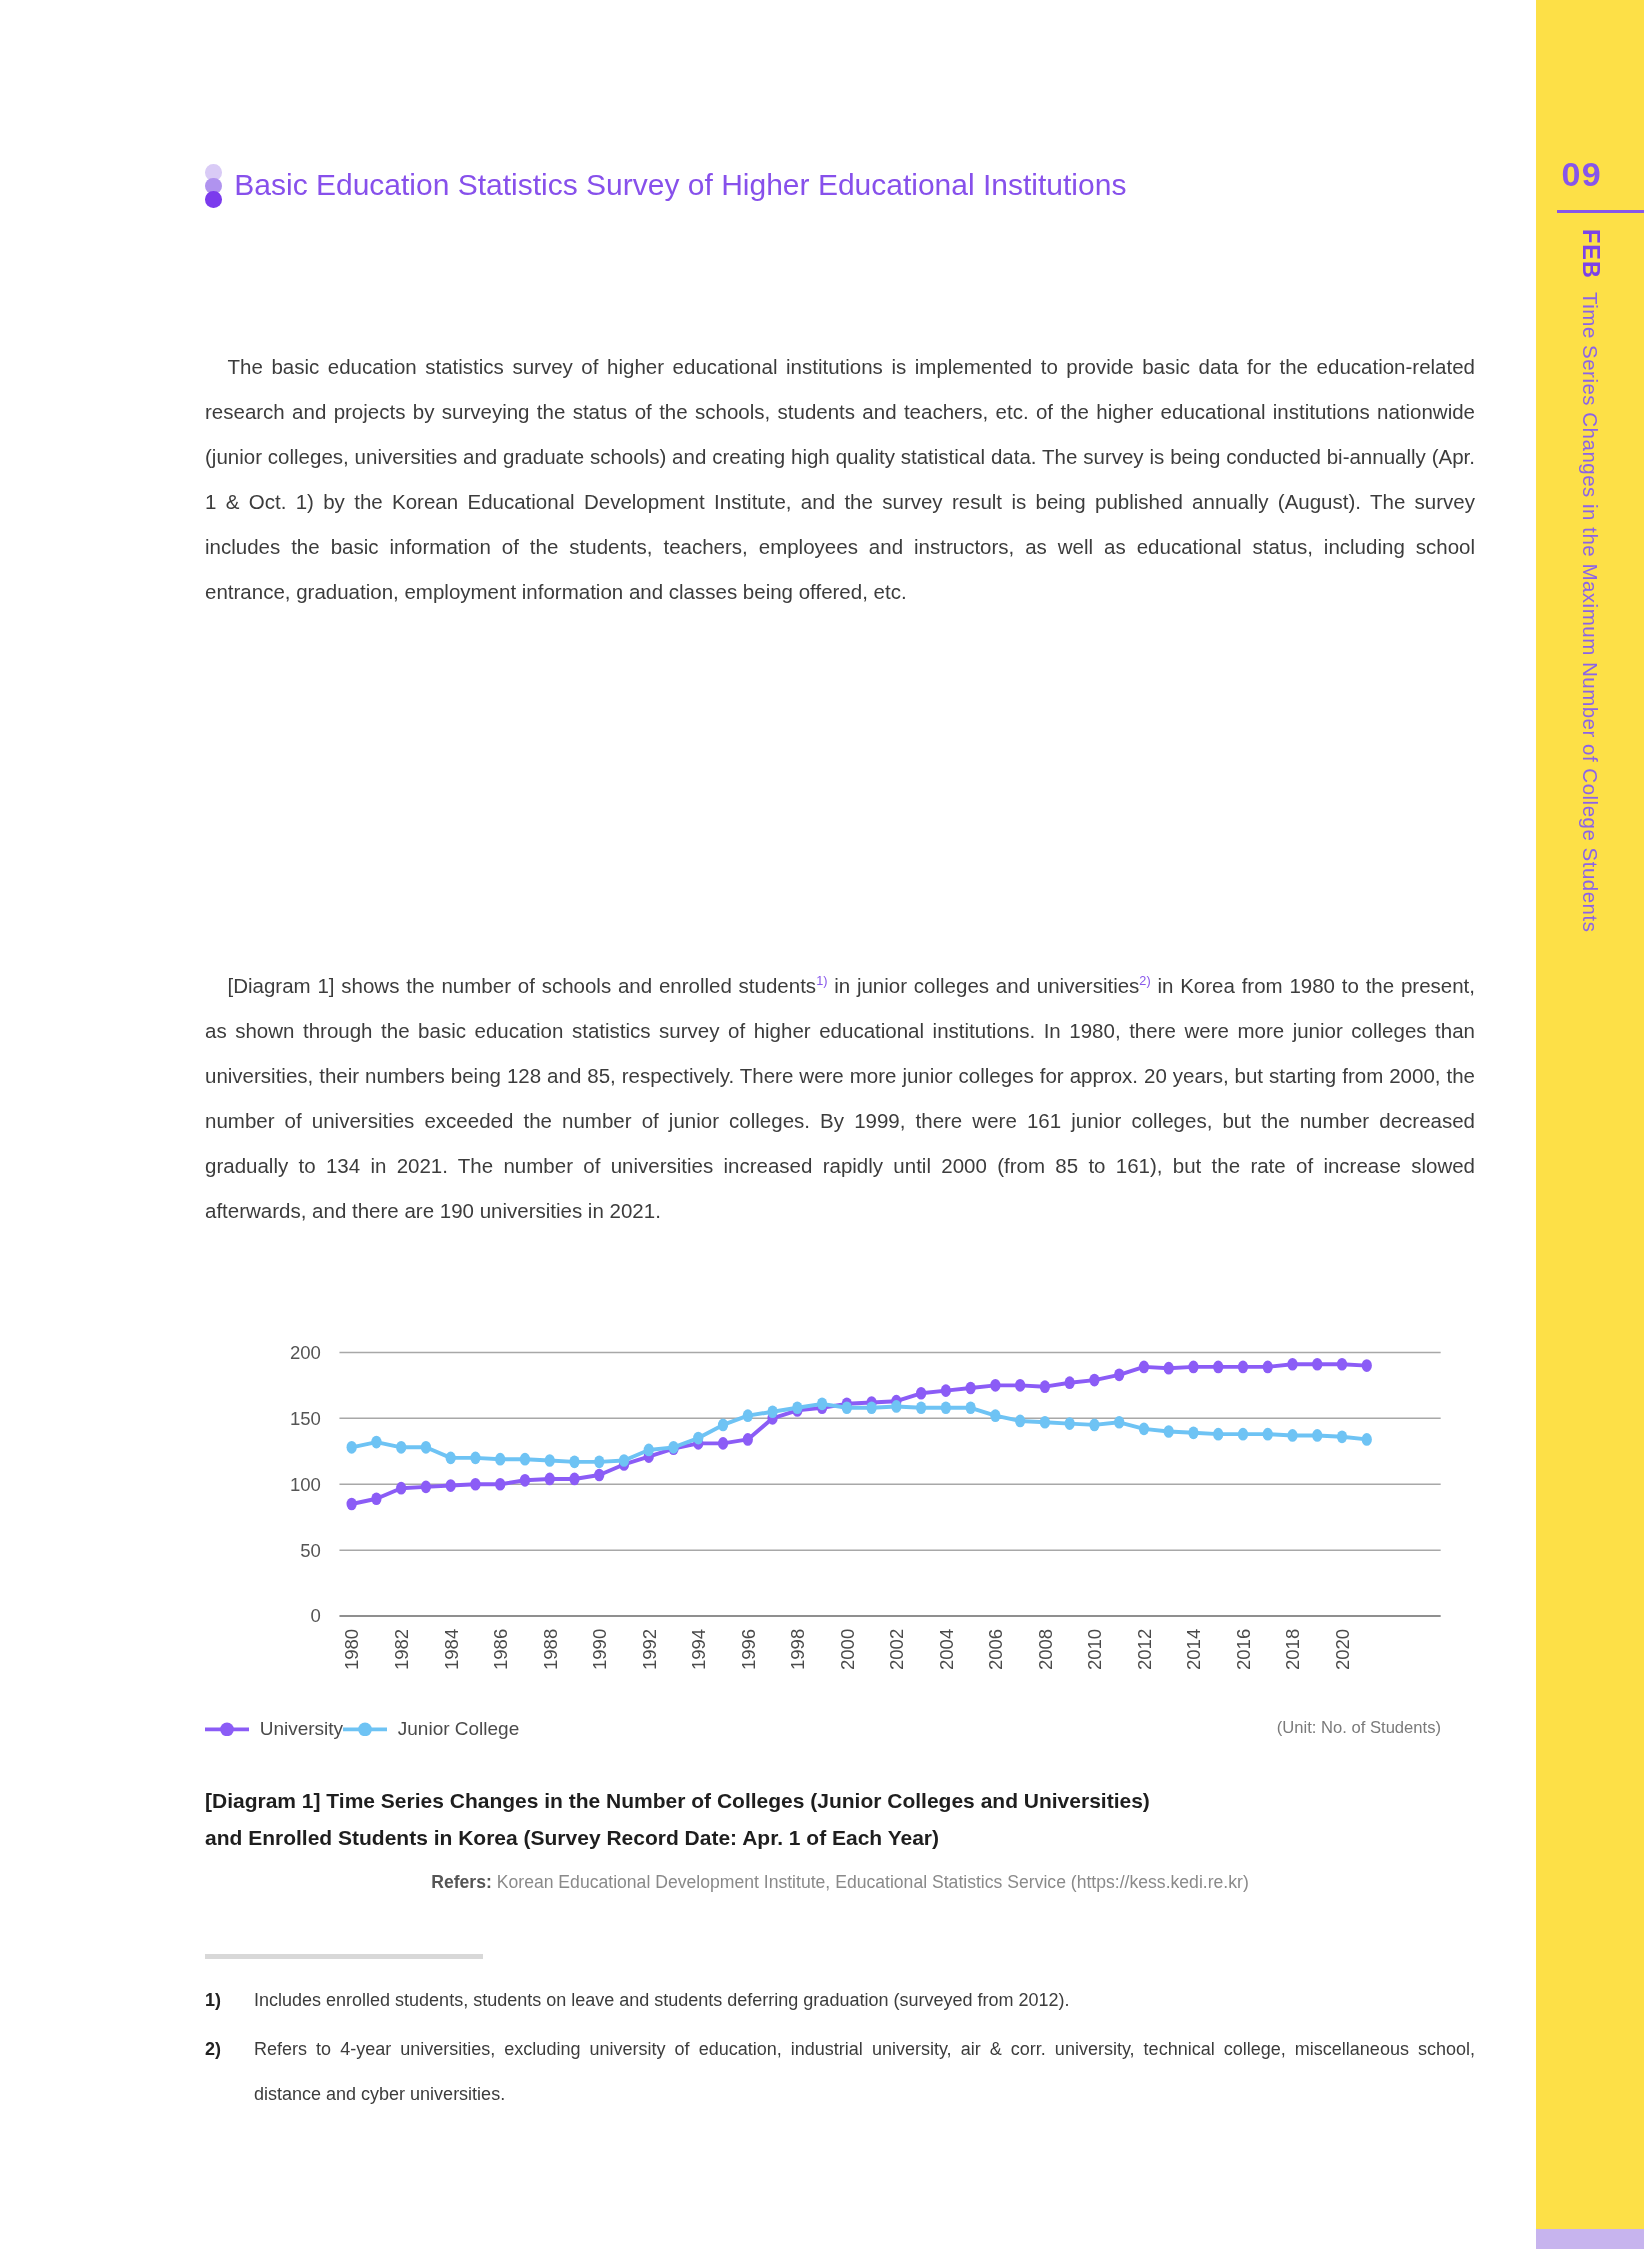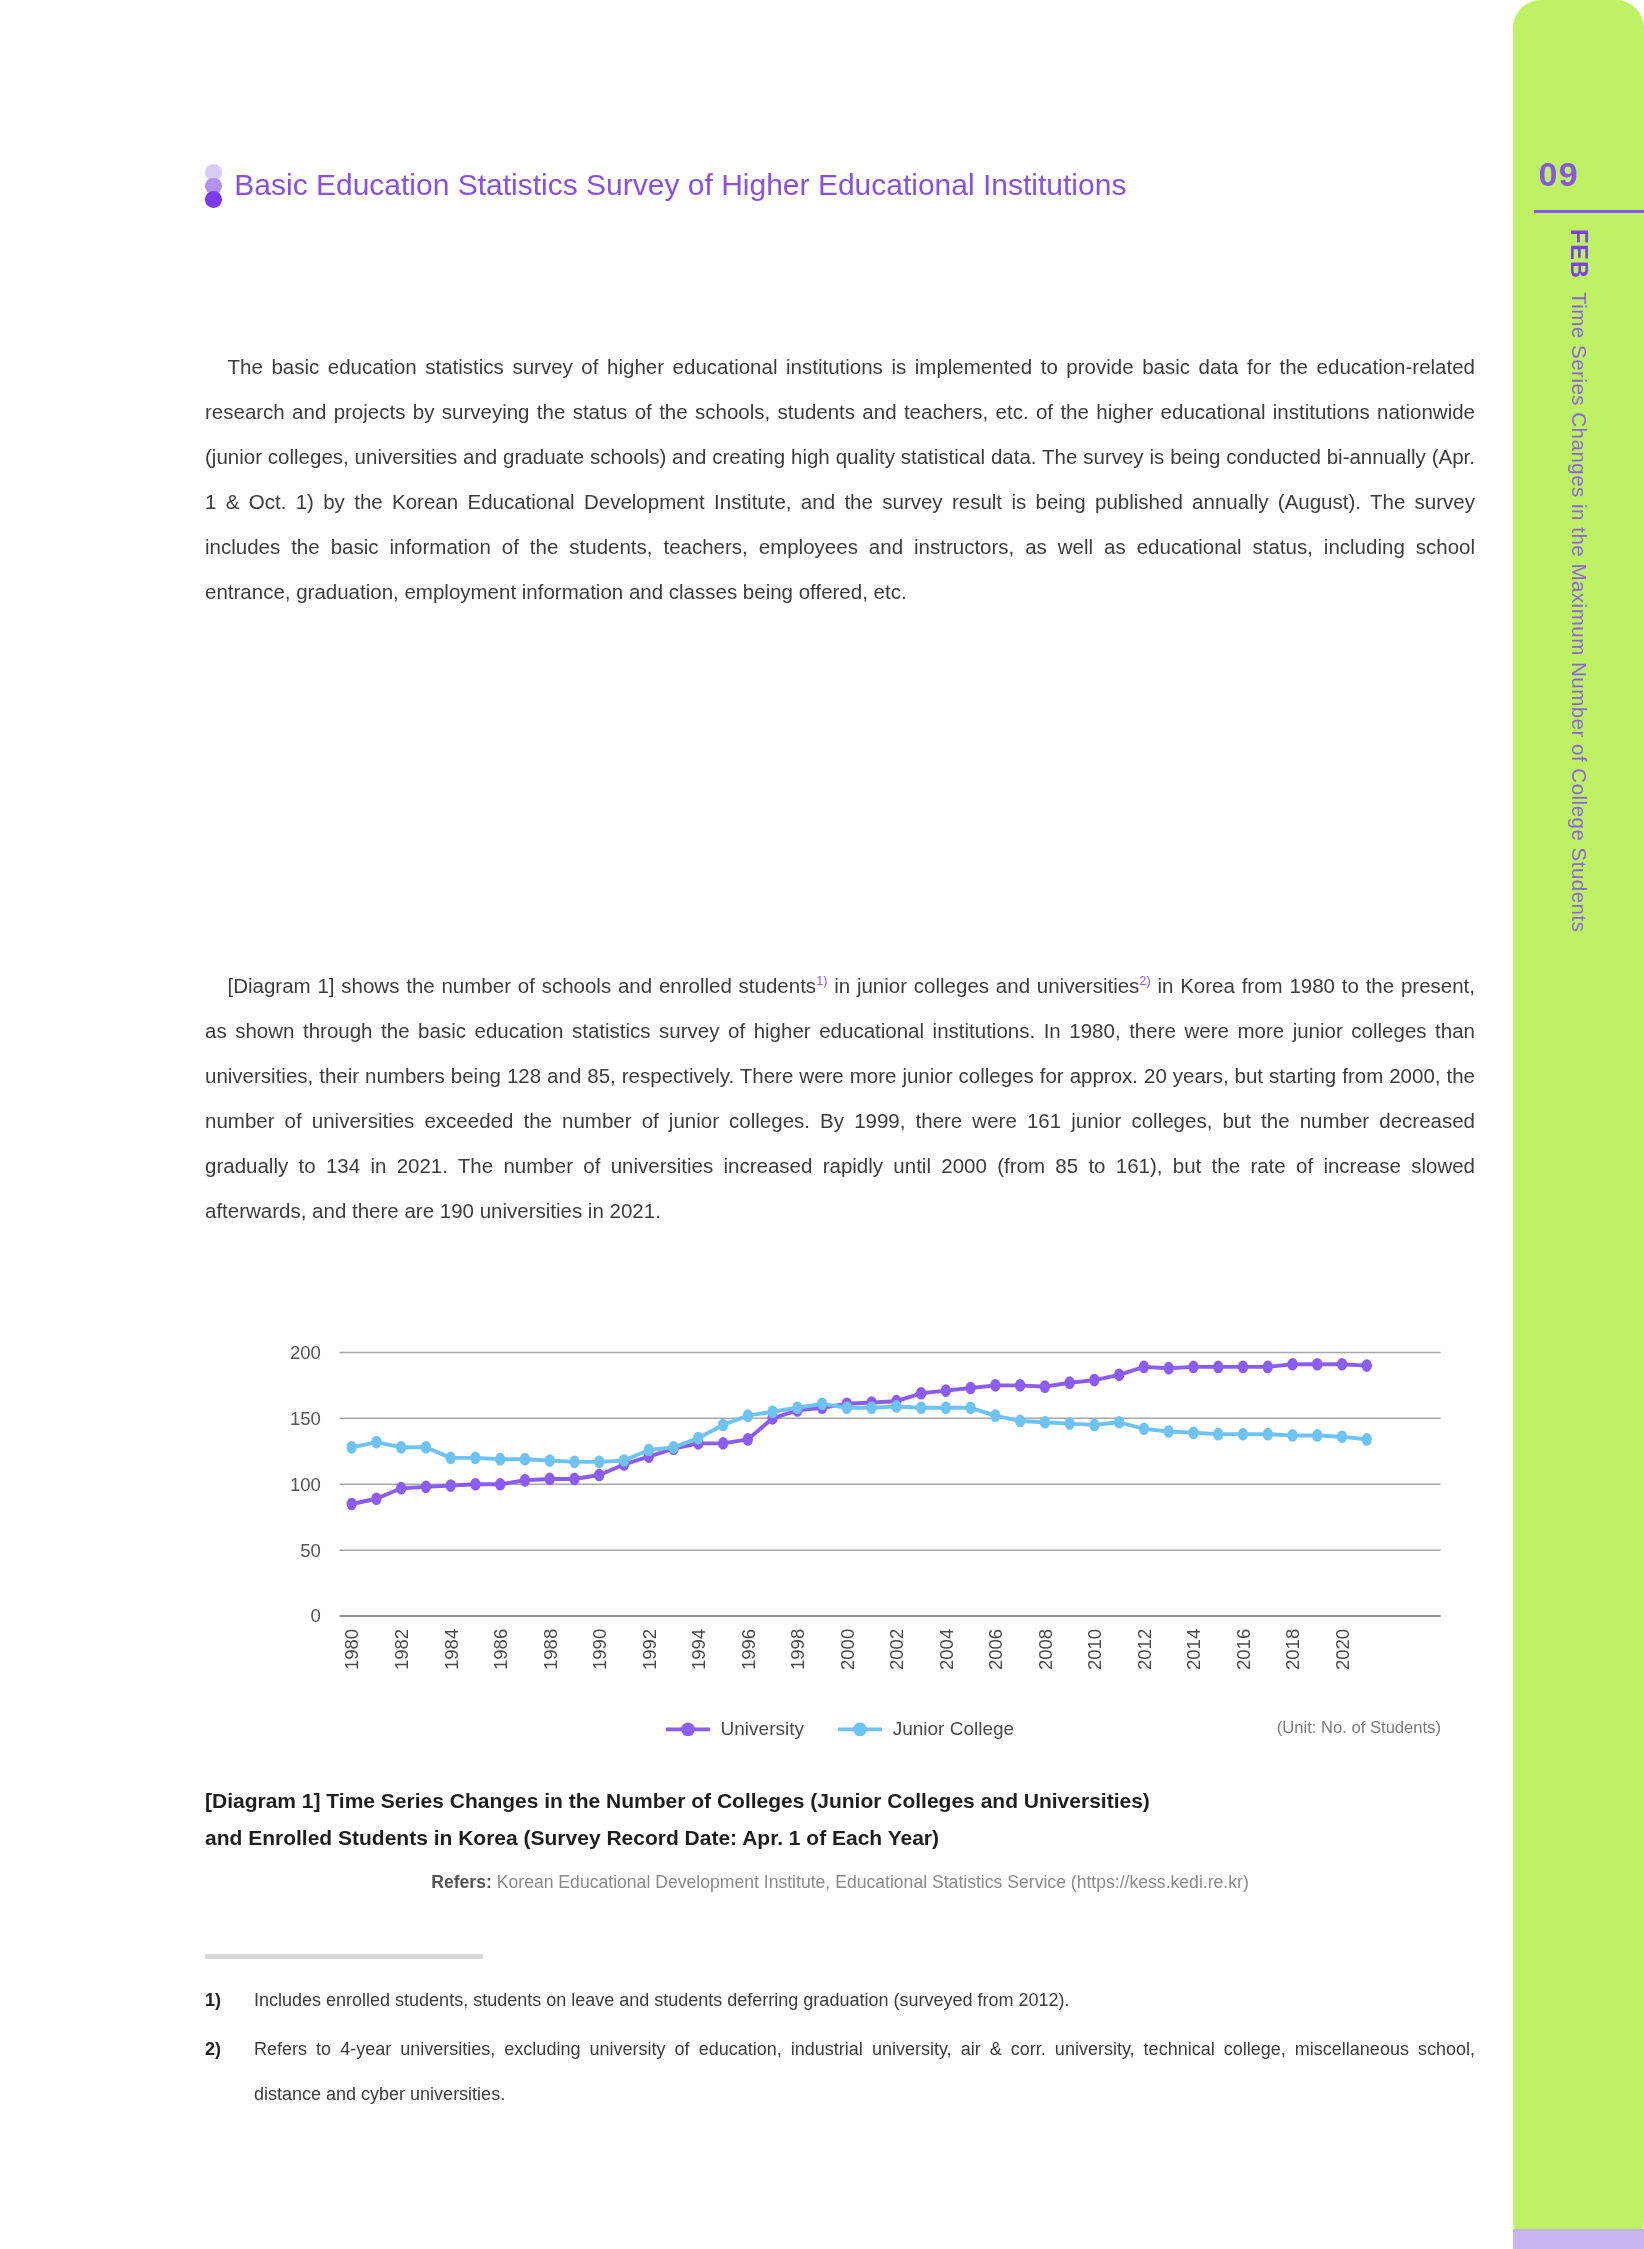--- a/index.html
+++ b/index.html
@@ -1,20 +1,20 @@
 <!DOCTYPE html>
 <html style="font-size:7.8px"><head>
 <meta charset="utf-8">
 <style>
   html,body{margin:0;padding:0;}
   body{font-family:"Liberation Sans",sans-serif;background:#ffffff;}
   .page{position:relative;width:1644px;height:2250px;background:#ffffff;overflow:hidden;}
 
   
-  .sidebar{position:absolute;right:0;top:0;width:131px;height:2250px;background:#bef264;border-radius:28px;}
+  .sidebar{position:absolute;right:0;top:0;width:108px;height:2250px;background:#fde047;}
   .page-number{position:absolute;top:155px;left:25.4px;font-size:34px;font-weight:600;color:#8756EA;letter-spacing:1.5px;}
   .sidebar-rule{position:absolute;top:210px;left:20.5px;right:0;height:2.9px;background:#8756EA;}
   .sidebar-vertical{position:absolute;top:229px;left:0;width:100%;height:1905px;
      writing-mode:vertical-rl;text-orientation:sideways;
      display:flex;flex-direction:row;justify-content:flex-start;align-items:center;}
   .sidebar-month{font-size:23.4px;font-weight:700;color:#7C42E9;letter-spacing:1px;}
   .sidebar-title{font-size:20.5px;font-weight:400;color:#8B63E8;margin-top:13.7px;letter-spacing:0.5px;}
   .sidebar-bottom-bar{position:absolute;bottom:0;left:0;width:100%;height:21.5px;background:#C7B4EE;}
 
   
@@ -27,21 +27,21 @@
   .heading h2{margin:0;font-size:30px;line-height:73px;font-weight:500;color:#8750EB;letter-spacing:0px;}
 
   
   .para{position:absolute;left:205px;width:1270px;font-size:20.5px;line-height:45px;color:#3C3C3C;
         text-align:justify;text-indent:22.5px;}
   .sup{color:#8756EA;font-size:12.7px;vertical-align:super;line-height:0;}
 
   
   .chart-svg{position:absolute;left:205px;top:1327px;width:1270px;height:377px;}
   .legend-row{position:absolute;left:205px;top:1712px;width:1270px;height:34px;
-      display:flex;justify-content:center;align-items:center;gap:34px;}
+      display:flex;justify-content:flex-start;align-items:center;}
   .legend-item{display:flex;align-items:center;gap:10.7px;font-size:19px;color:#4A4A4A;}
   .legend-unit{position:absolute;right:34px;top:5.9px;font-size:16.6px;color:#7A7A7A;}
 
   
   .caption{position:absolute;left:205px;top:1782px;width:1270px;text-align:left;
       font-size:21px;font-weight:700;color:#1E1E1E;line-height:37px;}
   .source-line{position:absolute;left:205px;top:1872px;width:1270px;text-align:center;font-size:17.6px;color:#8A8A8A;}
   .source-label{color:#555555;font-weight:600;}
 
   

